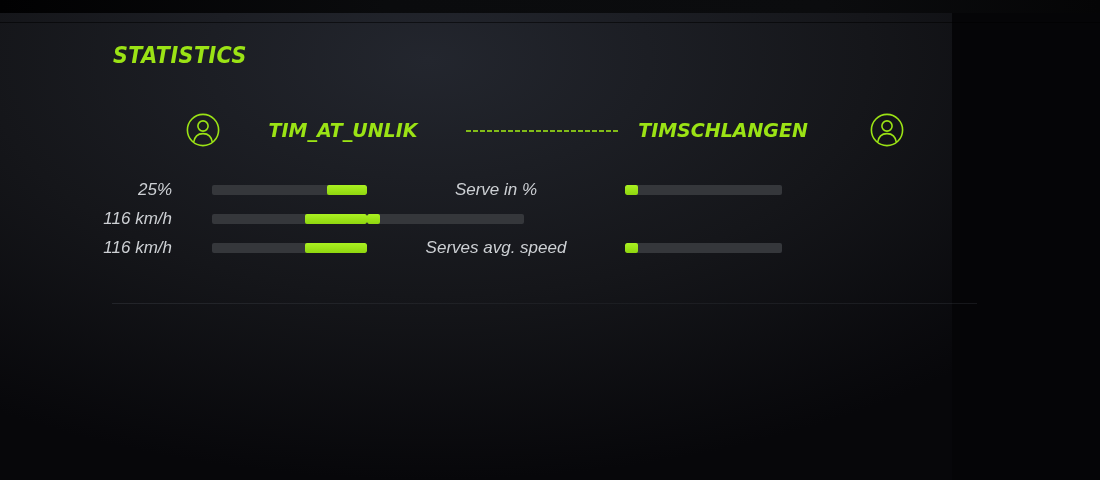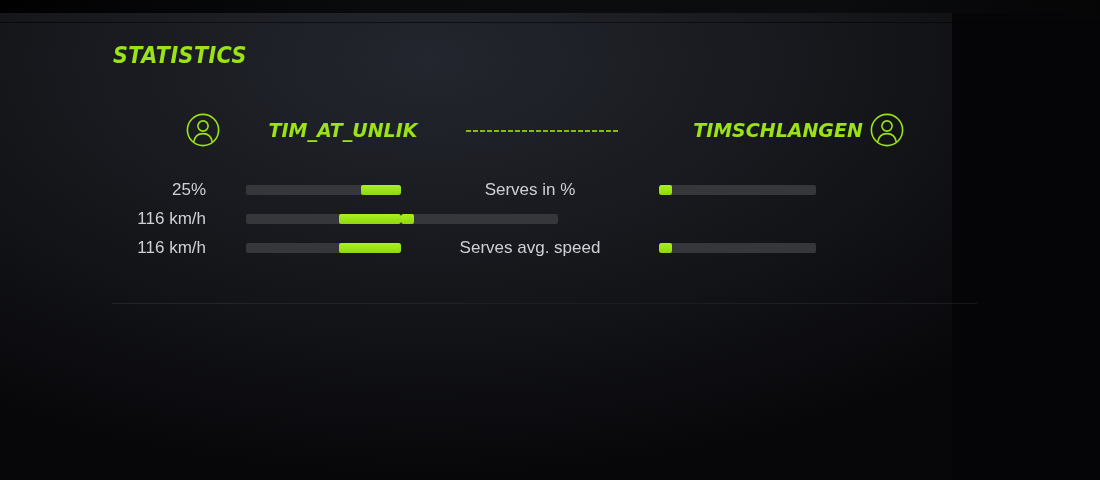--- a/index.html
+++ b/index.html
@@ -41,32 +41,32 @@
   .avatar.left{left:186px;}
   .avatar.right{left:870px;}
   .avatar svg{display:block;}
   .player-name{
     position:absolute;top:118px;width:210px;
     font-family:"DejaVu Sans",sans-serif;
     font-weight:700;font-style:italic;font-size:19px;line-height:24px;
     color:var(--accent);text-align:center;white-space:nowrap;cursor:pointer;
   }
   .player-name.left{left:238px;}
-  .player-name.right{left:673px;}
+  .player-name.right{left:618px;}
   .net-divider{
     position:absolute;left:466px;top:130px;width:154px;height:2px;
     background:repeating-linear-gradient(90deg,var(--accent) 0 5px,transparent 5px 7px);
     opacity:0.8;
   }
   .stats{position:absolute;left:0;top:175px;width:1100px;}
   .stat-row{
     display:grid;
     grid-template-columns:120px 195px 258px 157px;
-    padding-left:86px;
-    align-items:center;height:29px;
+    padding-left:52px;
+    align-items:center;height:29px;font-style:italic;
   }
   .stat-value{
     font-size:17px;color:var(--stat-text);text-align:right;white-space:nowrap;
   }
   .stat-label{
     font-size:17px;color:var(--stat-text);text-align:center;white-space:nowrap;
   }
   .bar{
     position:relative;height:10px;border-radius:2px;background:var(--bar-track);
     overflow:hidden;
@@ -113,21 +113,21 @@
       </svg>
     </span>
   </div>
 
   <div class="stats" id="stats-rows">
     <div class="stat-row">
       <span class="stat-value">25%</span>
       <div class="bar left">
         <div class="fill" style="width: 25.5%;"></div>
       </div>
-      <span class="stat-label">Serves in %</span>
+      <span class="stat-label">Serve in %</span>
       <div class="bar right">
         <div class="fill" style="width: 8.5%;"></div>
       </div>
     </div>
 
     <div class="stat-row">
       <span class="stat-value">116 km/h</span>
       <div class="bar left">
         <div class="fill" style="width: 40%;"></div>
       </div>

